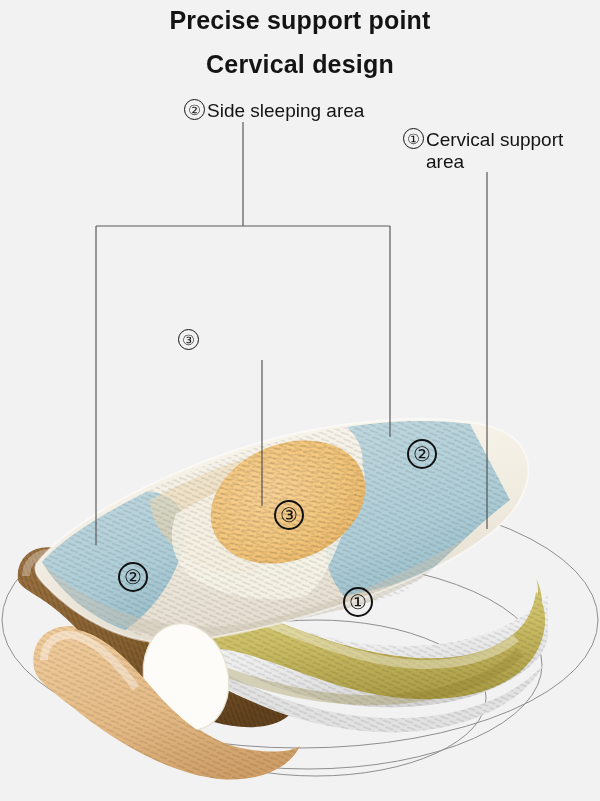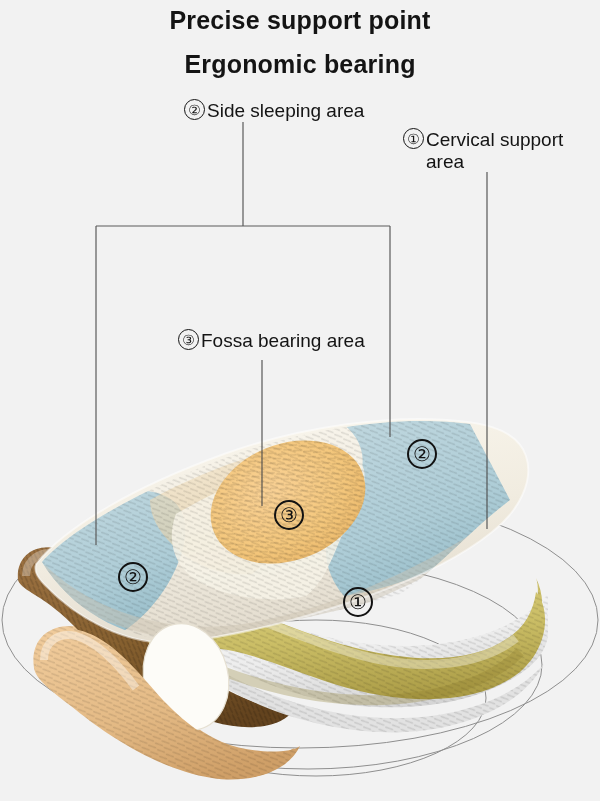--- a/index.html
+++ b/index.html
@@ -65,21 +65,21 @@
   #badge-2b{left:118px;top:562px;}
   #badge-3{left:274px;top:500px;}
   #badge-1{left:343px;top:587px;}
 </style>
 </head>
 <body>
 
 <div id="stage">
 
   <div class="title" id="title-line1">Precise support point</div>
-  <div class="title" id="title-line2">Ergonomic bearing</div>
+  <div class="title" id="title-line2">Cervical design</div>
 
   <svg id="product" viewBox="0 0 600 421">
     <defs>
 
       <pattern id="knit" width="7" height="7" patternUnits="userSpaceOnUse" patternTransform="rotate(-18)">
         <rect width="7" height="7" fill="none"></rect>
         <path d="M0.6 1.4 L3.0 3.2 M4.0 4.0 L6.4 5.8" stroke="#000" stroke-opacity="0.11" stroke-width="1.5" stroke-linecap="round"></path>
       </pattern>
       <pattern id="knit2" width="6" height="6" patternUnits="userSpaceOnUse" patternTransform="rotate(24)">
         <path d="M0.5 1.2 L2.6 2.9 M3.4 3.6 L5.5 5.3" stroke="#000" stroke-opacity="0.16" stroke-width="1.4" stroke-linecap="round"></path>
@@ -313,21 +313,20 @@
   </div>
 
   <div class="callout" id="callout-1">
     <span class="cnum">①</span>
     <span class="ctext">Cervical support
 area</span>
   </div>
 
   <div class="callout" id="callout-3">
     <span class="cnum">③</span>
-    <span class="ctext">Fossa bearing area</span>
   </div>
 
   <div class="badge" id="badge-2a">②</div>
   <div class="badge" id="badge-2b">②</div>
   <div class="badge" id="badge-3">③</div>
   <div class="badge" id="badge-1">①</div>
 
 </div>
 
 </body></html>

